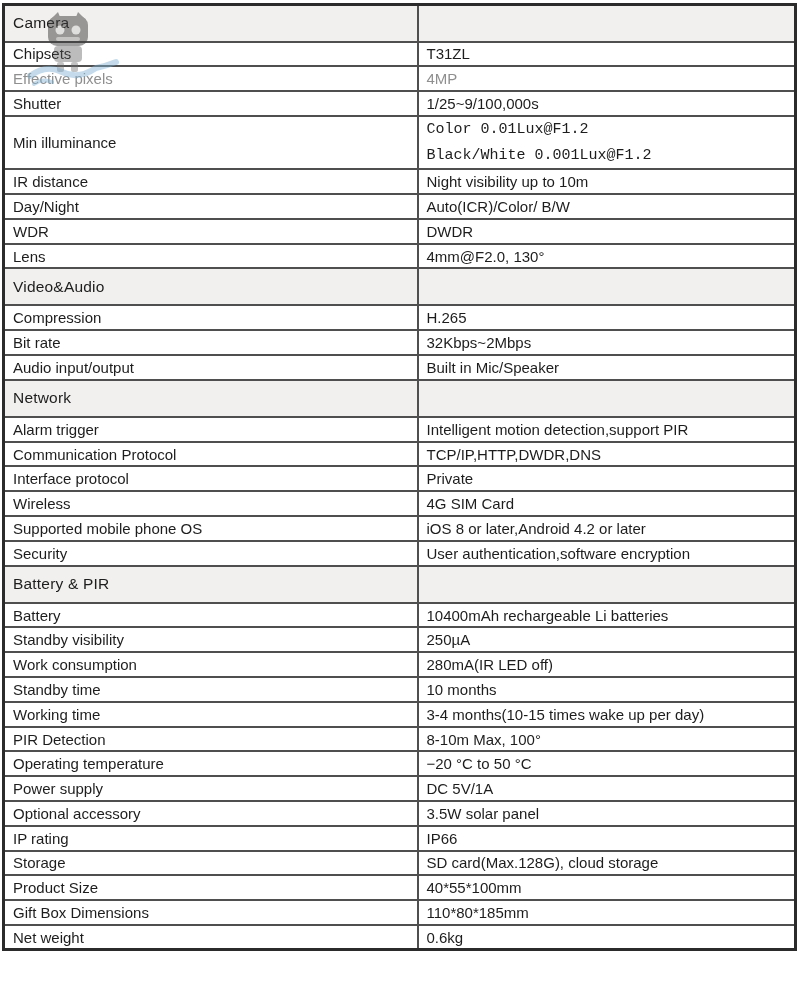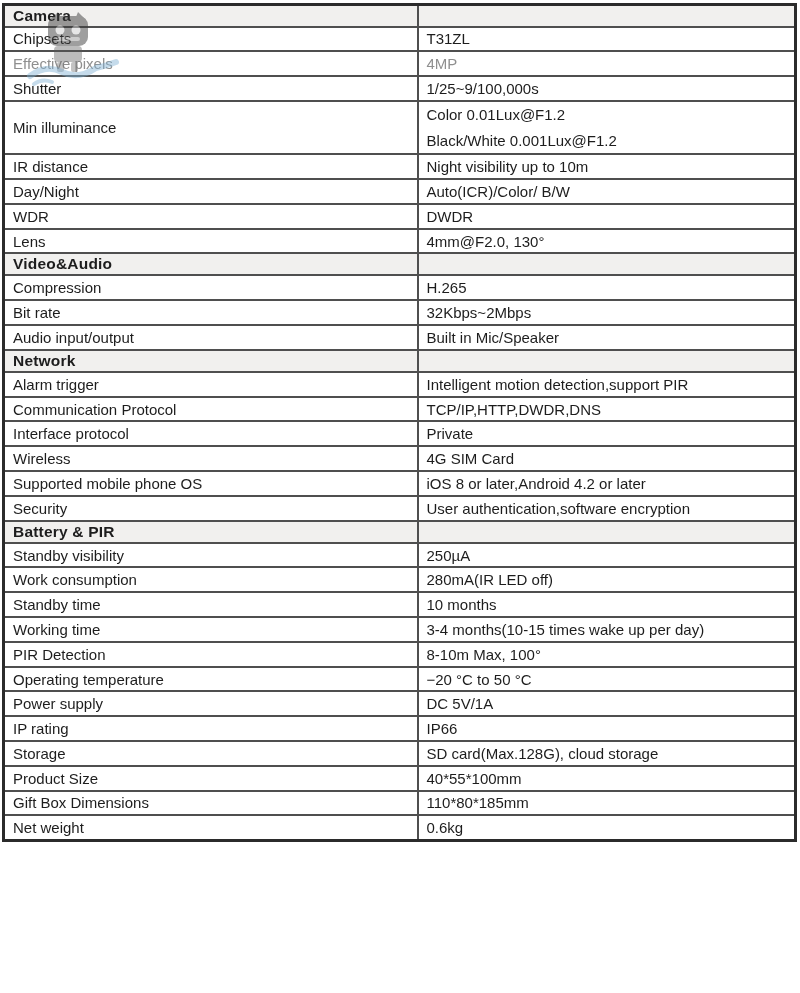--- a/index.html
+++ b/index.html
@@ -31,31 +31,32 @@
     vertical-align: middle;
     padding: 0 6px 0 8px;
     font-size: 15px;
     color: var(--text);
     white-space: nowrap;
     overflow: hidden;
   }
   tr.row td { height: 24.8px; }
   tr.row-double td { height: 51.5px; }
   tr.section-row td {
-    height: 22px;
+    height: 37px;
     background: var(--header-bg);
-    font-weight: bold;
+    font-weight: normal;
     font-size: 15.5px;
     letter-spacing: 0.2px;
   }
   tr.muted td { color: var(--muted); }
   td.value { padding-left: 8px; margin-top: 48px; }
   .vline {
     height: 25.7px;
     line-height: 25.7px;
+    font-family: Liberation Mono, monospace;
   }
   .watermark {
     position: absolute;
     left: 24px; top: 6px;
     width: 100px; height: 84px;
     pointer-events: none;
     z-index: 5;
   }
 </style>
 </head>
@@ -148,20 +149,24 @@
       </tr>
       <tr class="row">
         <td class="label">Security</td>
         <td class="value">User authentication,software encryption</td>
       </tr>
       <tr class="section-row">
         <td>Battery &amp; PIR</td>
         <td></td>
       </tr>
       <tr class="row">
+        <td class="label">Battery</td>
+        <td class="value">10400mAh rechargeable Li batteries</td>
+      </tr>
+      <tr class="row">
         <td class="label">Standby visibility</td>
         <td class="value">250µA</td>
       </tr>
       <tr class="row">
         <td class="label">Work consumption</td>
         <td class="value">280mA(IR LED off)</td>
       </tr>
       <tr class="row">
         <td class="label">Standby time</td>
         <td class="value">10 months</td>
@@ -174,20 +179,24 @@
         <td class="label">PIR Detection</td>
         <td class="value">8-10m Max, 100°</td>
       </tr>
       <tr class="row">
         <td class="label">Operating temperature</td>
         <td class="value">−20 °C to 50 °C</td>
       </tr>
       <tr class="row">
         <td class="label">Power supply</td>
         <td class="value">DC 5V/1A</td>
+      </tr>
+      <tr class="row">
+        <td class="label">Optional accessory</td>
+        <td class="value">3.5W solar panel</td>
       </tr>
       <tr class="row">
         <td class="label">IP rating</td>
         <td class="value">IP66</td>
       </tr>
       <tr class="row">
         <td class="label">Storage</td>
         <td class="value">SD card(Max.128G), cloud storage</td>
       </tr>
       <tr class="row">

